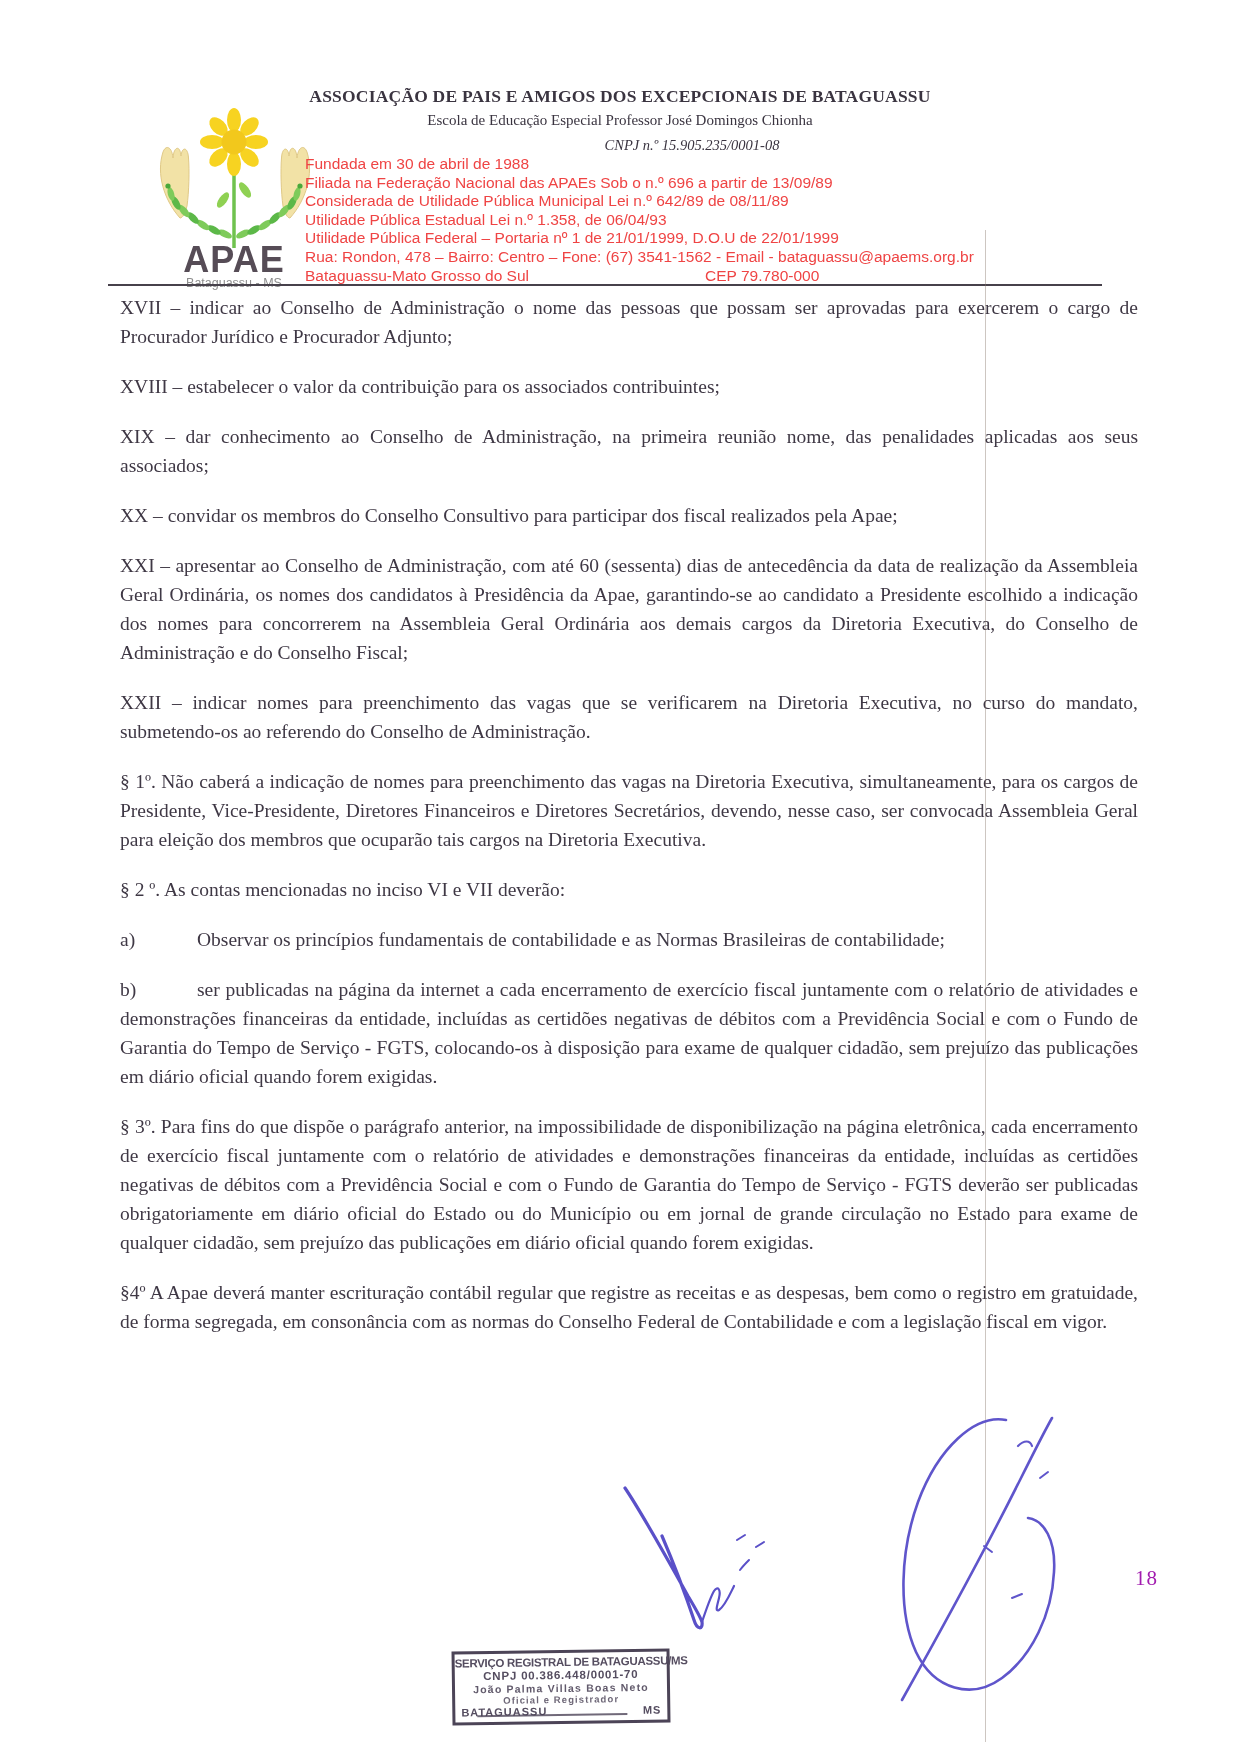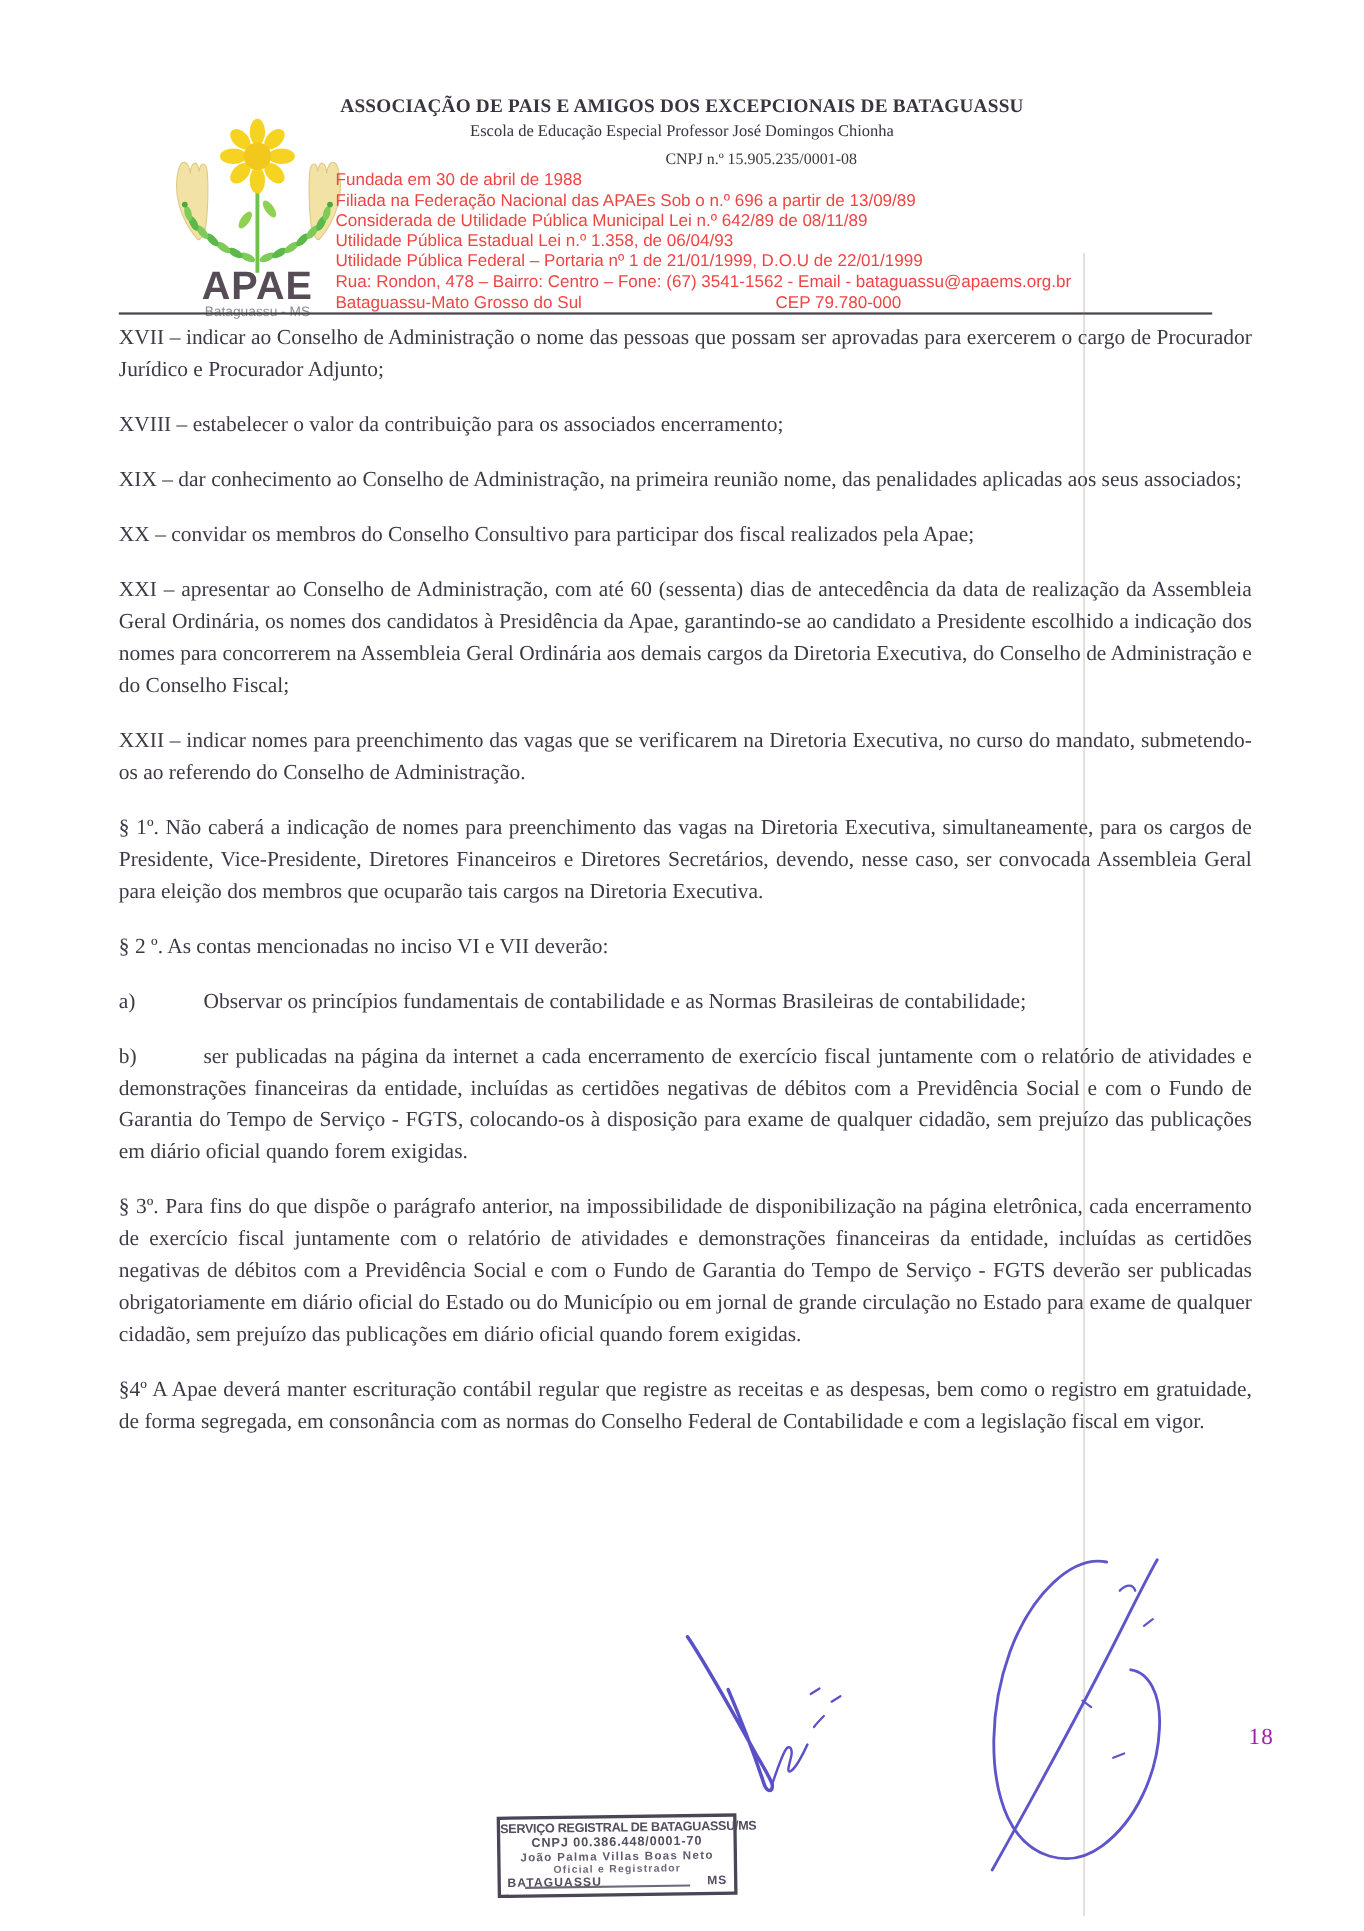--- a/index.html
+++ b/index.html
@@ -5,35 +5,35 @@
   html,body{margin:0;padding:0;background:#ffffff;}
   .page{
     position:relative;width:1240px;height:1755px;background:#ffffff;
     font-family:"Liberation Serif", serif;color:#3f3845;overflow:hidden;
   }
   
   .logo{position:absolute;left:146px;top:98px;width:178px;height:194px;}
   .head-center{position:absolute;left:250px;top:86px;width:740px;text-align:center;color:#3a3440;}
   .title{font-weight:bold;font-size:17.5px;letter-spacing:.2px;line-height:20px;}
   .subtitle{font-size:15px;margin-top:5px;line-height:18px;}
-  .cnpj{font-size:14.5px;margin-top:8px;transform:translateX(72px);}
+  .cnpj{font-size:14.5px;margin-top:8px;transform:translateX(72px);font-style:italic;}
   .info{
     position:absolute;left:305px;top:155px;width:680px;
     font-family:"Liberation Sans", sans-serif;font-size:15.5px;line-height:18.6px;color:#ef4444;
   }
   .info-line{white-space:nowrap;}
   .city-line{position:relative;}
   .cep{position:absolute;left:400px;top:0;}
   .rule{position:absolute;left:108px;top:284px;width:994px;height:2px;background:#47414b;}
   
   .doc-body{
     position:absolute;left:108px;top:293px;width:1030px;
     font-size:19.5px;line-height:29px;text-align:justify;color:#3f3845;
   }
-  .para{margin:0 0 21px 0;}
+  .para{margin:0 0 21px 12px;}
   .pl{display:inline-block;width:77px;}
   
   .vline{position:absolute;left:985px;top:230px;width:1px;height:1512px;background:rgba(135,120,108,.42);}
   .page-number{position:absolute;left:1135px;top:1566px;font-size:21px;color:#a21caf;letter-spacing:1px;}
   
   .stamp{
     position:absolute;left:452px;top:1650px;width:218px;height:74px;
     border:3px solid #4c4457;transform:rotate(-0.8deg);
     font-family:"Liberation Sans", sans-serif;color:#554d60;text-align:center;
     padding-top:3px;box-sizing:border-box;
@@ -116,21 +116,21 @@
     <div class="info-line city-line">
       <span>Bataguassu-Mato Grosso do Sul</span>
       <span class="cep">CEP 79.780-000</span>
     </div>
   </div>
 
   <div class="rule"></div>
 
   <div class="doc-body">
     <p class="para">XVII – indicar ao Conselho de Administração o nome das pessoas que possam ser aprovadas para exercerem o cargo de Procurador Jurídico e Procurador Adjunto;</p>
-    <p class="para">XVIII – estabelecer o valor da contribuição para os associados encerramento;</p>
+    <p class="para">XVIII – estabelecer o valor da contribuição para os associados contribuintes;</p>
     <p class="para">XIX – dar conhecimento ao Conselho de Administração, na primeira reunião nome, das penalidades aplicadas aos seus associados;</p>
     <p class="para">XX – convidar os membros do Conselho Consultivo para participar dos fiscal realizados pela Apae;</p>
     <p class="para">XXI – apresentar ao Conselho de Administração, com até 60 (sessenta) dias de antecedência da data de realização da Assembleia Geral Ordinária, os nomes dos candidatos à Presidência da Apae, garantindo-se ao candidato a Presidente escolhido a indicação dos nomes para concorrerem na Assembleia Geral Ordinária aos demais cargos da Diretoria Executiva, do Conselho de Administração e do Conselho Fiscal;</p>
     <p class="para">XXII – indicar nomes para preenchimento das vagas que se verificarem na Diretoria Executiva, no curso do mandato, submetendo-os ao referendo do Conselho de Administração.</p>
     <p class="para">§ 1º. Não caberá a indicação de nomes para preenchimento das vagas na Diretoria Executiva, simultaneamente, para os cargos de Presidente, Vice-Presidente, Diretores Financeiros e Diretores Secretários, devendo, nesse caso, ser convocada Assembleia Geral para eleição dos membros que ocuparão tais cargos na Diretoria Executiva.</p>
     <p class="para">§ 2 º. As contas mencionadas no inciso VI e VII deverão:</p>
     <p class="para"><span class="pl">a)</span><span>Observar os princípios fundamentais de contabilidade e as Normas Brasileiras de contabilidade;</span></p>
     <p class="para"><span class="pl">b)</span><span>ser publicadas na página da internet a cada encerramento de exercício fiscal juntamente com o relatório de atividades e demonstrações financeiras da entidade, incluídas as certidões negativas de débitos com a Previdência Social e com o Fundo de Garantia do Tempo de Serviço - FGTS, colocando-os à disposição para exame de qualquer cidadão, sem prejuízo das publicações em diário oficial quando forem exigidas.</span></p>
     <p class="para">§ 3º. Para fins do que dispõe o parágrafo anterior, na impossibilidade de disponibilização na página eletrônica, cada encerramento de exercício fiscal juntamente com o relatório de atividades e demonstrações financeiras da entidade, incluídas as certidões negativas de débitos com a Previdência Social e com o Fundo de Garantia do Tempo de Serviço - FGTS deverão ser publicadas obrigatoriamente em diário oficial do Estado ou do Município ou em jornal de grande circulação no Estado para exame de qualquer cidadão, sem prejuízo das publicações em diário oficial quando forem exigidas.</p>
     <p class="para">§4º A Apae deverá manter escrituração contábil regular que registre as receitas e as despesas, bem como o registro em gratuidade, de forma segregada, em consonância com as normas do Conselho Federal de Contabilidade e com a legislação fiscal em vigor.</p>

